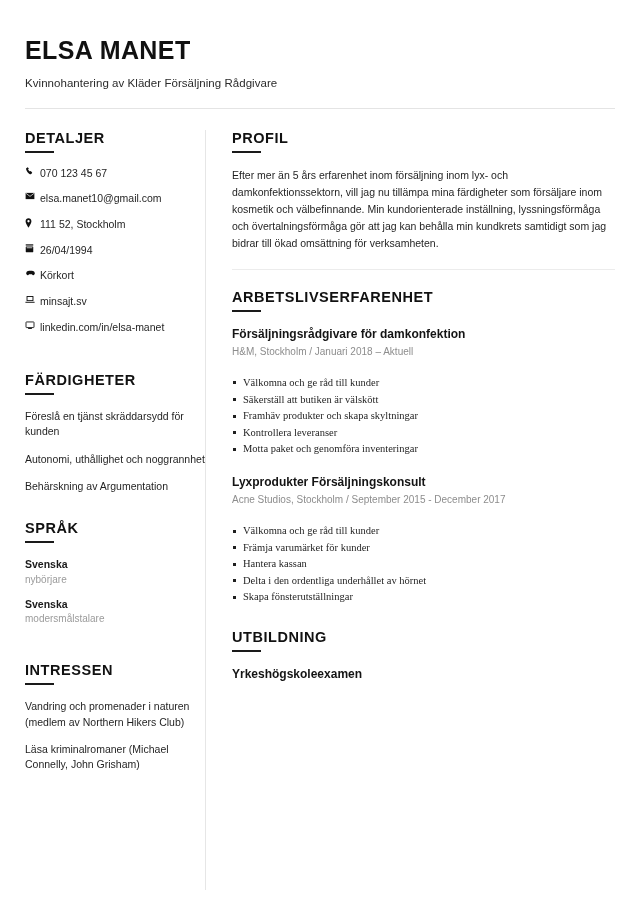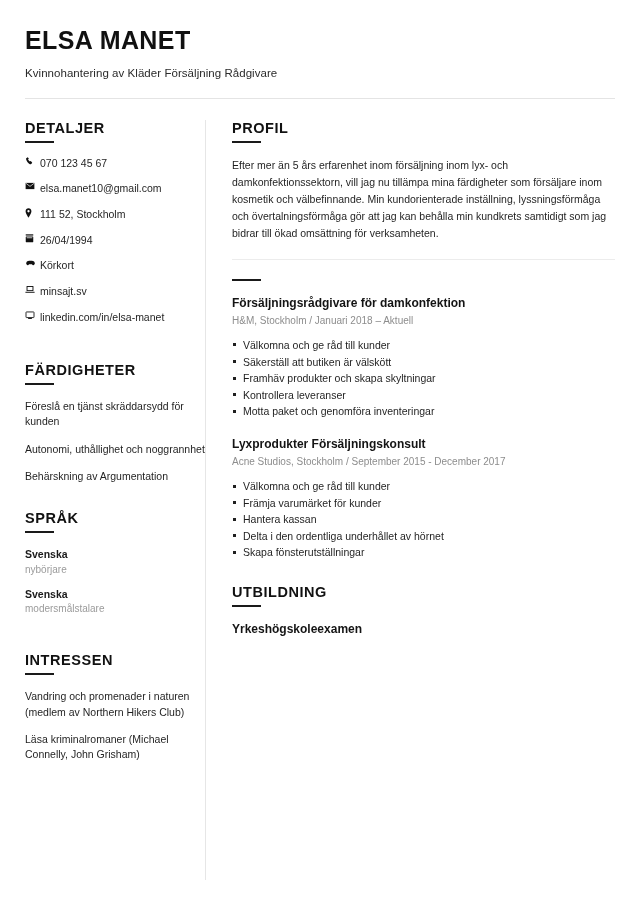--- a/index.html
+++ b/index.html
@@ -6,21 +6,21 @@
   html, body { width:640px; height:905px; }
   body {
     background:#ffffff;
     font-family:"Liberation Sans", sans-serif;
     color:#1a1a1a;
     -webkit-font-smoothing:antialiased;
   }
   .page { width:640px; height:905px; position:relative; padding:0 25px; }
 
   
-  .header { padding-top:26px; }
+  .header { padding-top:36px; }
   .name {
     font-size:25px;
     font-weight:bold;
     letter-spacing:0.4px;
     color:#111111;
     line-height:1.15;
   }
   .job-title {
     font-size:11.5px;
     color:#2b2b2b;
@@ -101,21 +101,21 @@
     font-weight:bold;
     color:#141414;
     line-height:1.35;
   }
   .entry-meta {
     font-size:10px;
     color:#8d8d8d;
     margin-top:3px;
     line-height:1.4;
   }
-  .entry-bullets { margin-top:9px; list-style:none; }
+  .entry-bullets { margin-top:16px; list-style:none;font-family:Liberation Serif, serif; }
   .entry-bullets li {
     position:relative;
     font-size:10.5px;
     line-height:1.58;
     color:#1f1f1f;
     padding-left:11px;
   }
   .entry-bullets li::before {
     content:"";
     position:absolute;
@@ -271,20 +271,21 @@
         <div class="sec-title">PROFIL</div>
         <div class="sec-underline"></div>
         <div class="sec-body">
           <p class="profile-text">Efter mer än 5 års erfarenhet inom försäljning inom lyx- och damkonfektionssektorn, vill jag nu tillämpa mina färdigheter som försäljare inom kosmetik och välbefinnande. Min kundorienterade inställning, lyssningsförmåga och övertalningsförmåga gör att jag kan behålla min kundkrets samtidigt som jag bidrar till ökad omsättning för verksamheten.</p>
         </div>
       </div>
 
       <div class="right-rule"></div>
 
       <div class="sec">
+        <div class="sec-title">ARBETSLIVSERFARENHET</div>
         <div class="sec-underline"></div>
         <div class="sec-body">
 
           <div class="entry">
             <div class="entry-title">Försäljningsrådgivare för damkonfektion</div>
             <div class="entry-meta">H&amp;M, Stockholm / Januari 2018 – Aktuell</div>
             <ul class="entry-bullets">
               <li>Välkomna och ge råd till kunder</li>
               <li>Säkerställ att butiken är välskött</li>
               <li>Framhäv produkter och skapa skyltningar</li>

